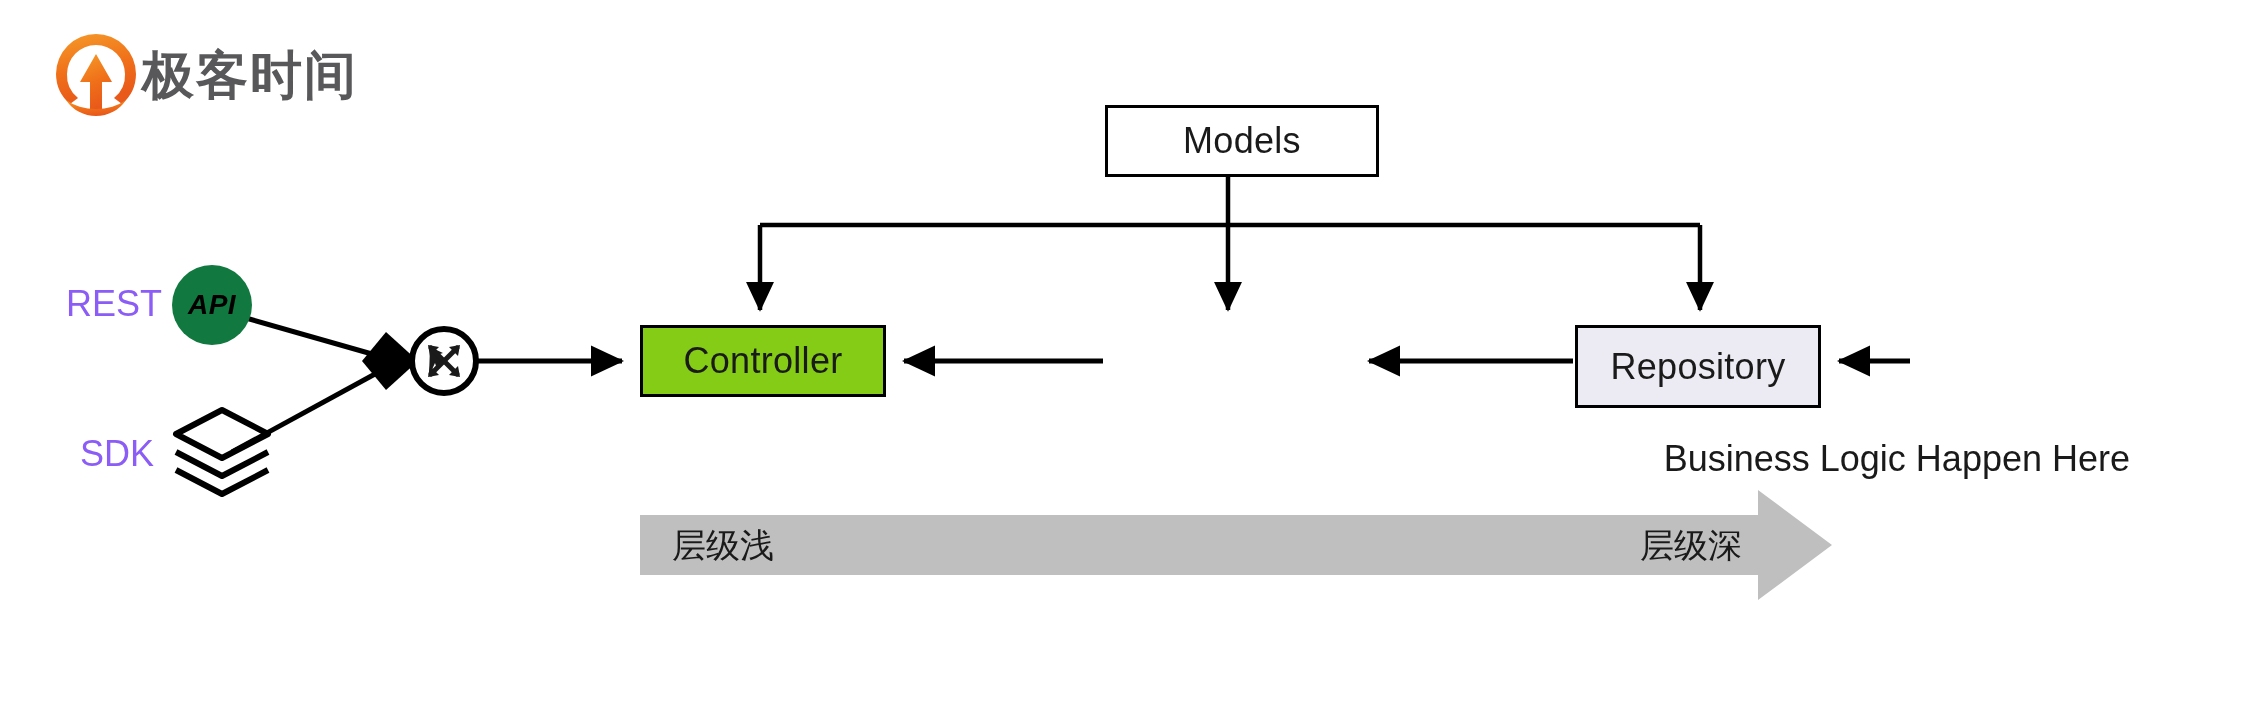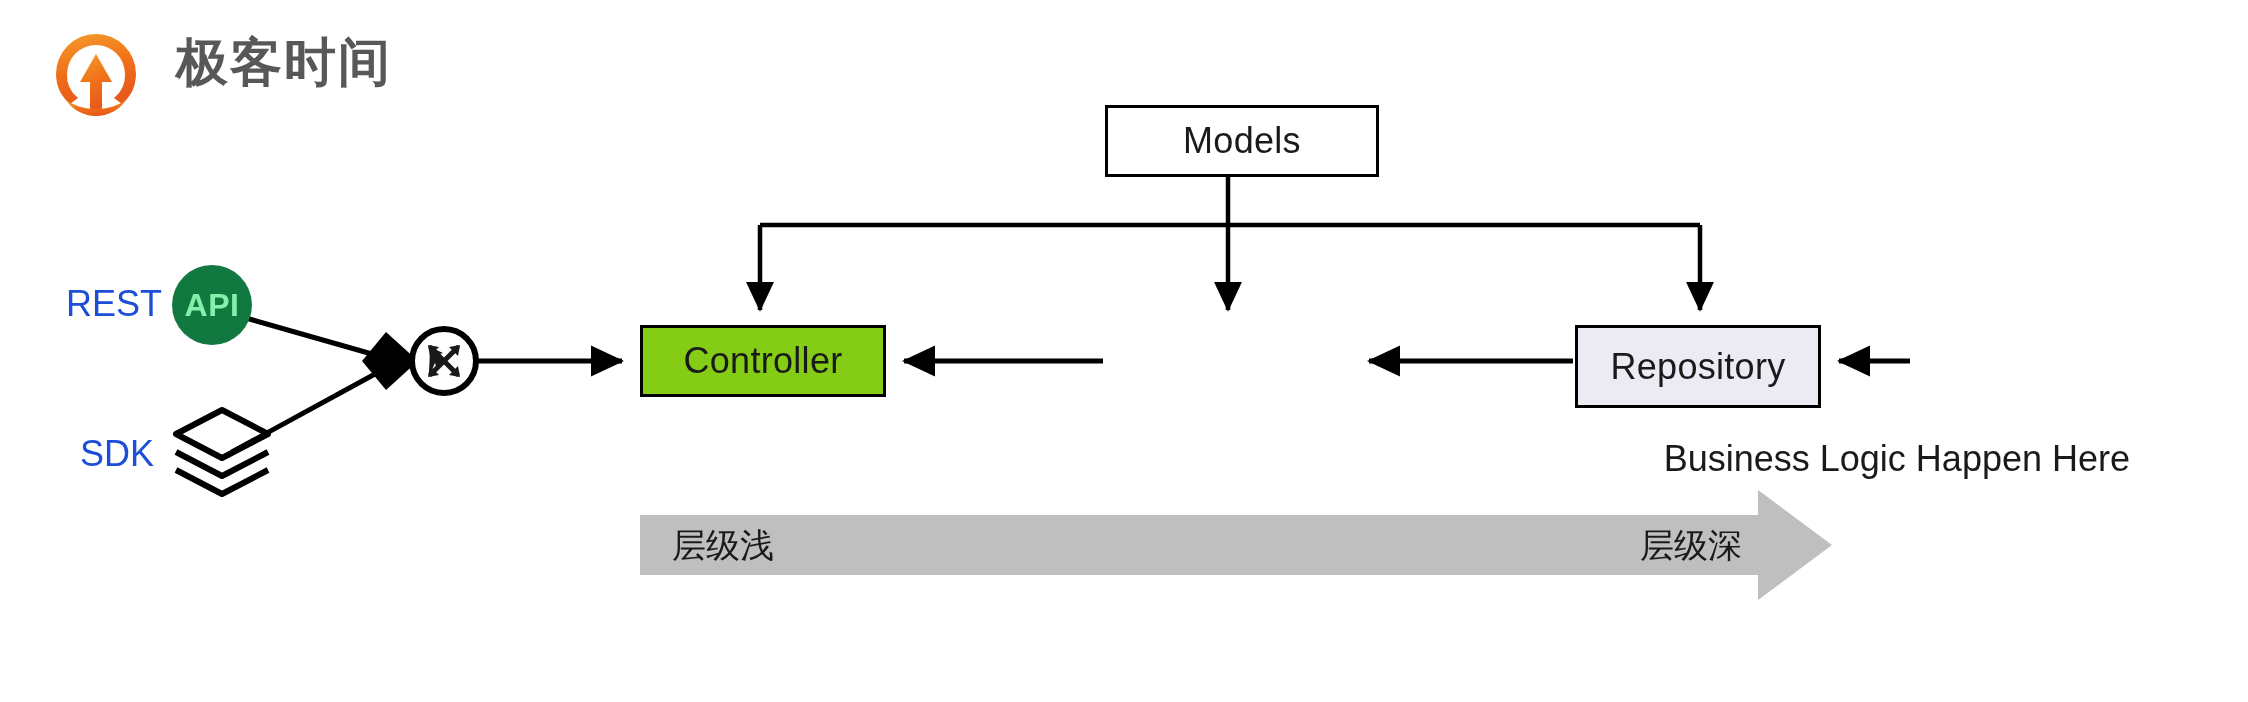--- a/index.html
+++ b/index.html
@@ -25,27 +25,26 @@
     left: 0;
     top: 0;
     width: 2248px;
     height: 702px;
   }
   .abs { position: absolute; }
 
   
   #brand-logo {
     left: 52px;
-    top: 14px;
+    top: 27px;
     width: 340px;
     height: 96px;
     display: flex;
     align-items: center;
-    gap: 24px;
-    justify-content: space-between;
+    gap: 16px;
   }
   #brand-mark {
     width: 74px;
     height: 84px;
     position: relative;
     flex: 0 0 auto;
   }
   #brand-wordmark {
     font-family: "DejaVu Sans", "Liberation Sans", sans-serif;
     font-size: 52px;
@@ -73,40 +72,41 @@
   #node-service    { left: 1105px; top: 325px; width: 246px; height: 72px; background: #fbe5d5; }
   #node-repository { left: 1575px; top: 325px; width: 246px; height: 83px; background: #eceaf2; }
   #node-apiserver  {
     left: 1912px; top: 325px; width: 268px; height: 72px;
     background: #eceaf2; border-radius: 36px;
   }
 
   
   .plain-label {
     font-size: 36px;
-    color: #1d4ed8;
+    color: #8b5cf6;
     white-space: nowrap;
     line-height: 1;
   }
   #label-rest { left: 66px;  top: 286px; }
   #label-sdk  { left: 80px;  top: 436px; }
   #label-business-logic {
     left: 0; top: 438px; width: 2248px;
     text-align: right;
     font-size: 36px;
     color: #1a1a1a;
   }
   
   #label-business-logic span { position: relative; left: -118px; }
 
   #api-badge-text {
     left: 0; top: 0; width: 100%; height: 100%;
     display: flex; align-items: center; justify-content: center;
-    font-size: 32px; font-weight: 700; color: #86efac;
+    font-size: 28px; font-weight: 700; color: #000000;
     letter-spacing: 0.5px;
+    font-style: italic;
   }
   #api-circle {
     left: 172px; top: 265px; width: 80px; height: 80px;
     border-radius: 50%;
     background: #11793f;
   }
 
   
   .depth-label {
     font-size: 34px;

